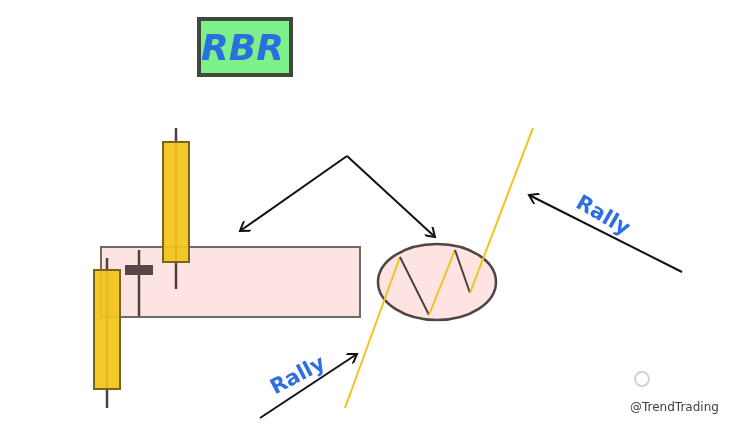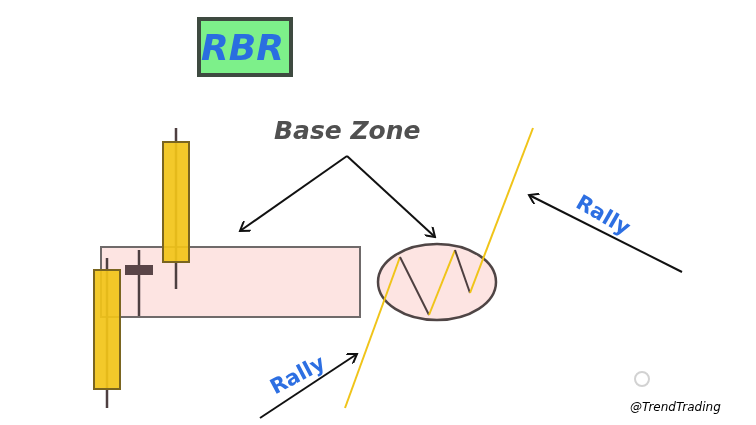--- a/index.html
+++ b/index.html
@@ -9,21 +9,21 @@
       position: absolute; left: 197px; top: 17px; width: 96px; height: 60px;
       box-sizing: border-box; background: #7df08a; border: 4px solid #3e4a40;
       display: flex; align-items: center; justify-content: flex-start;
     }
     .title-text { font-family: "DejaVu Sans", sans-serif; font-weight: bold; font-style: italic; font-size: 36px; color: #2a6ee0; letter-spacing: 0px; }
     .base-label { position: absolute; left: 274px; top: 116px; font-family: "DejaVu Sans", sans-serif; font-weight: bold; font-style: italic; font-size: 25px; color: #505050; }
     .rally { position: absolute; font-family: "DejaVu Sans", sans-serif; font-weight: bold; font-size: 21px; color: #2d6fe2; transform-origin: left top; }
     .rally-1 { left: 266px; top: 378px; transform: rotate(-28deg); }
     .rally-2 { left: 584px; top: 190px; transform: rotate(30deg); }
     .wm-1 { position: absolute; left: 634px; top: 368px; font-size: 17px; color: #cfcfcf; font-family: "DejaVu Sans", sans-serif; }
-    .wm-2 { position: absolute; left: 630px; top: 400px; font-size: 12px; color: #000000; font-family: "DejaVu Sans", sans-serif; font-style: italic; }
+    .wm-2 { position: absolute; left: 630px; top: 400px; font-size: 12px; color: #404040; font-family: "DejaVu Sans", sans-serif; }
     .wm-icon { display: inline-block; width: 16px; height: 16px; border: 2px solid #d2d2d2; border-radius: 50%; vertical-align: -3px; margin-right: 6px; box-sizing: border-box; }
   </style>
 </head>
 <body>
 
 <div id="stage">
   <svg width="756" height="425" viewBox="0 0 756 425" xmlns="http://www.w3.org/2000/svg" style="position:absolute;left:0;top:0;">
     <defs>
       <marker id="arrowhead" markerWidth="12" markerHeight="12" refX="10" refY="6" orient="auto" markerUnits="userSpaceOnUse">
         <path d="M1,0 L10,6 L1,12" fill="none" stroke="#111" stroke-width="2"></path>
@@ -61,21 +61,20 @@
     <line x1="347" y1="156" x2="435" y2="237" stroke="#111" stroke-width="2" marker-end="url(#arrowhead)"></line>
 
     <line x1="260" y1="418" x2="357" y2="354" stroke="#111" stroke-width="2" marker-end="url(#arrowhead)"></line>
     <line x1="682" y1="272" x2="529" y2="195" stroke="#111" stroke-width="2" marker-end="url(#arrowhead)"></line>
   </svg>
 
   <div class="title-box">
     <span class="title-text">RBR</span>
   </div>
 
-  <div class="base-label">Base Zone</div>
 
   <div class="rally rally-1">Rally</div>
   <div class="rally rally-2">Rally</div>
 
   <div class="wm-1">
     <span class="wm-icon"></span>
   </div>
   <div class="wm-2">@TrendTrading</div>
 </div>
 

